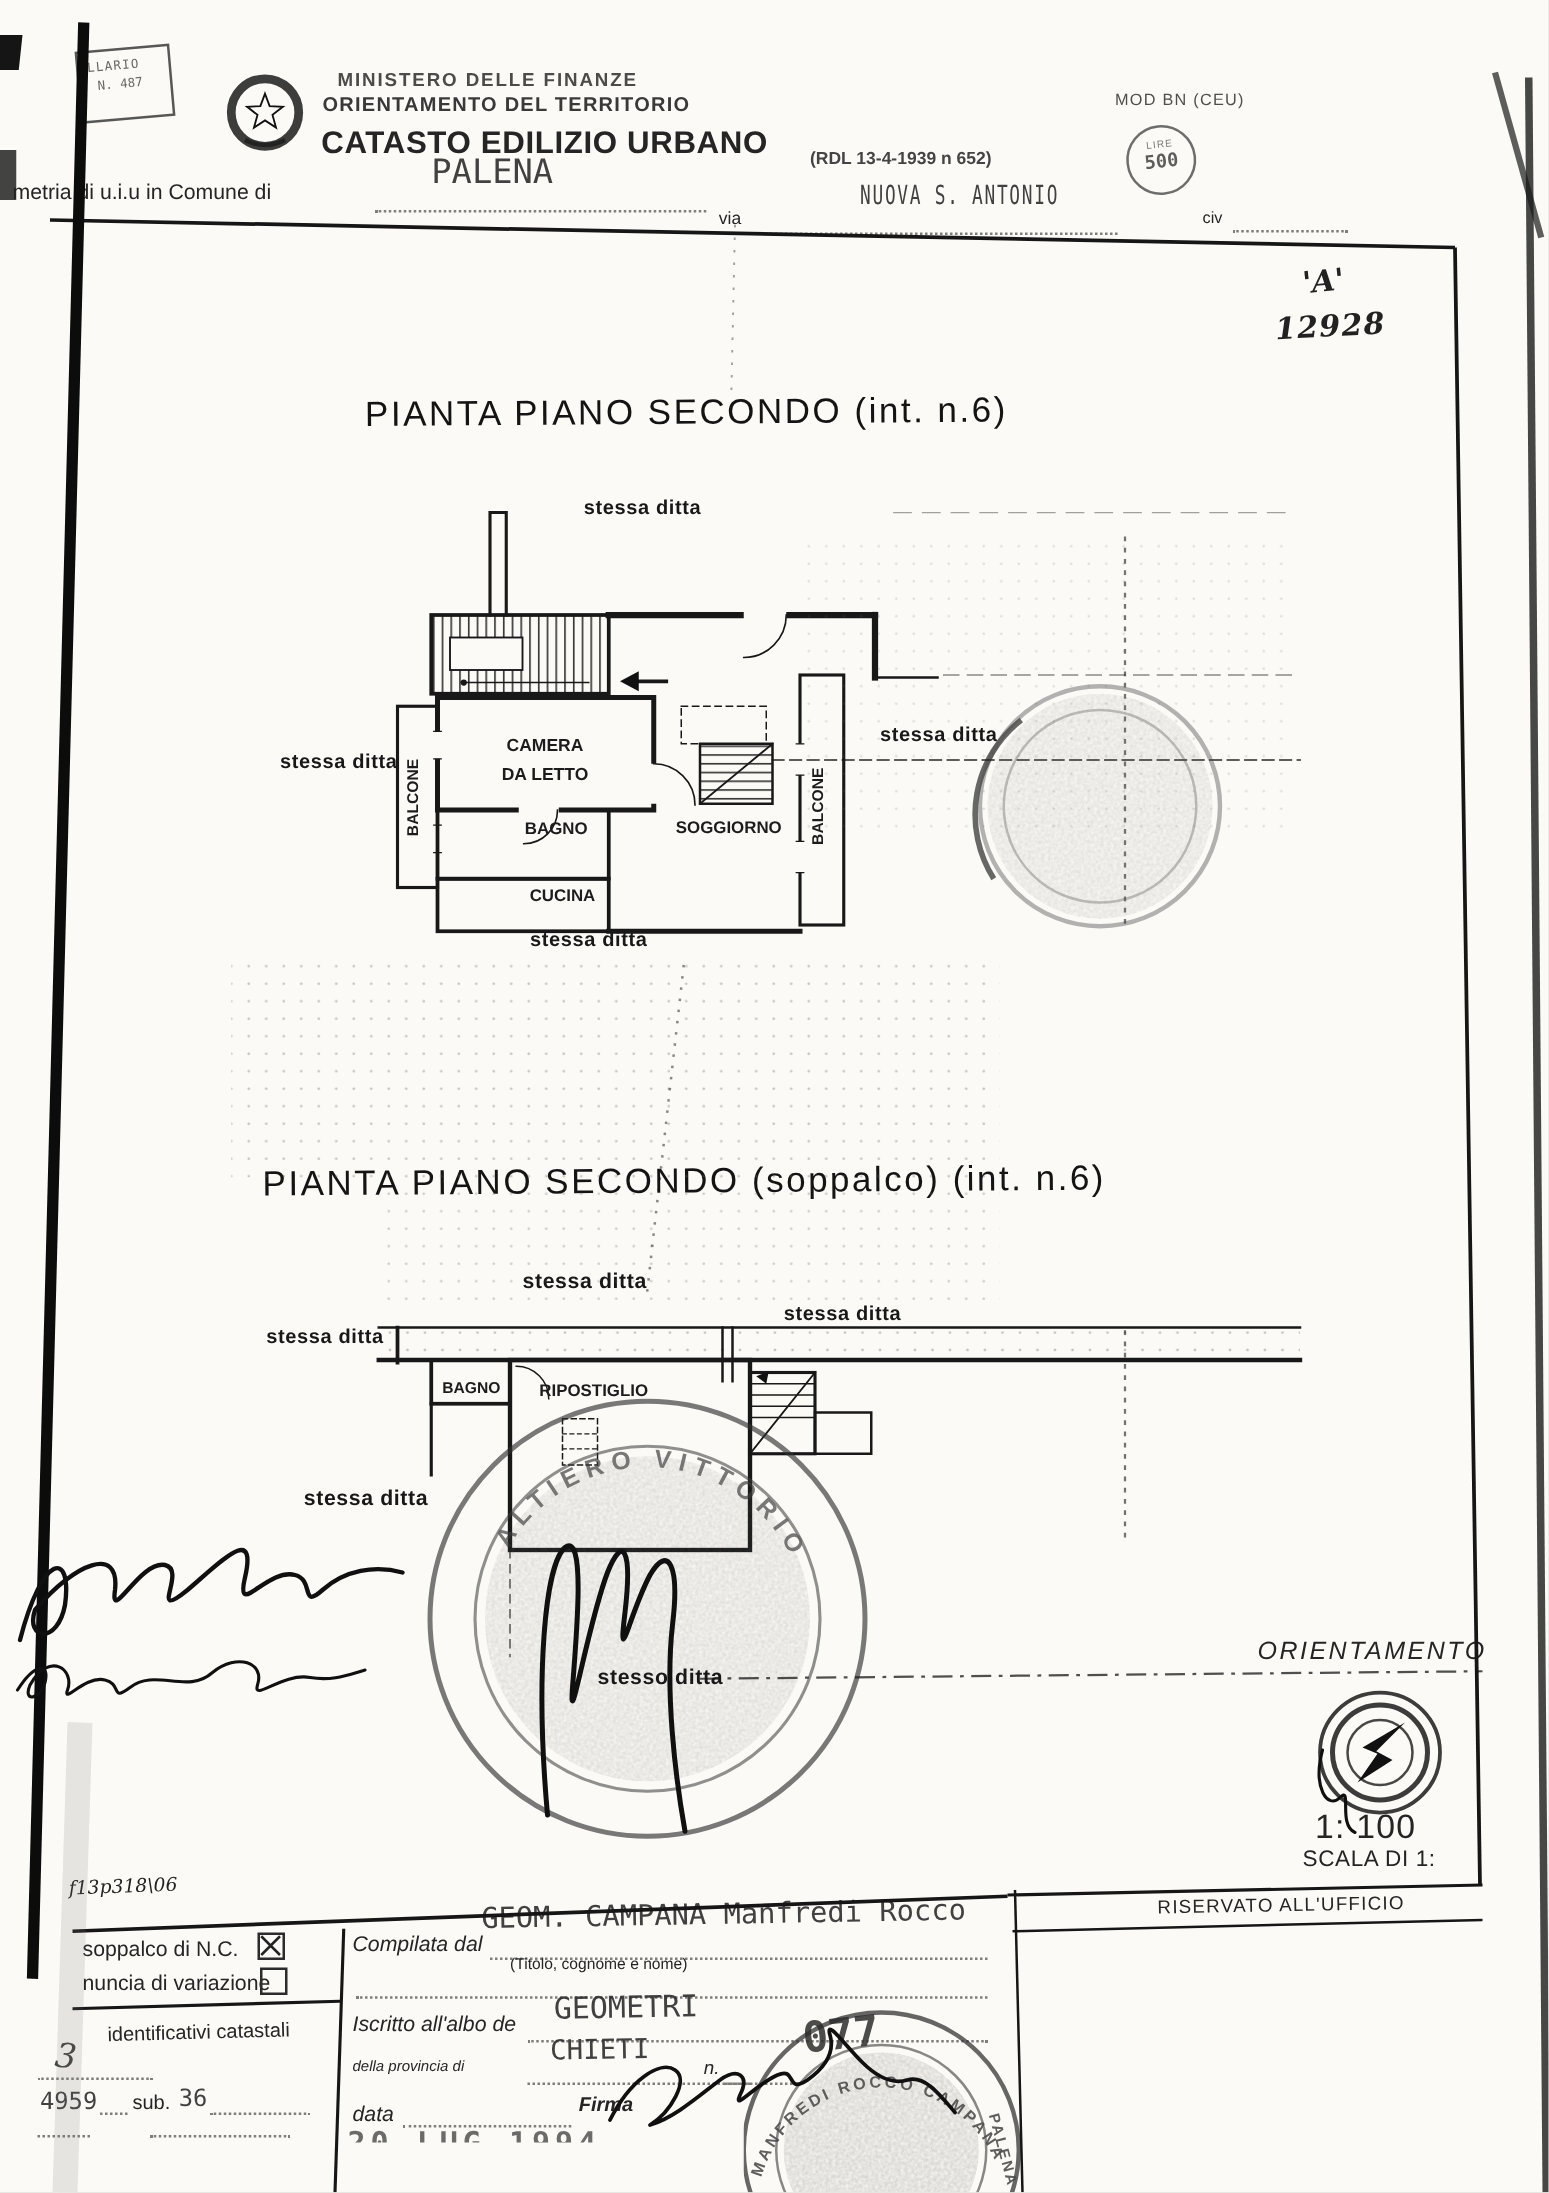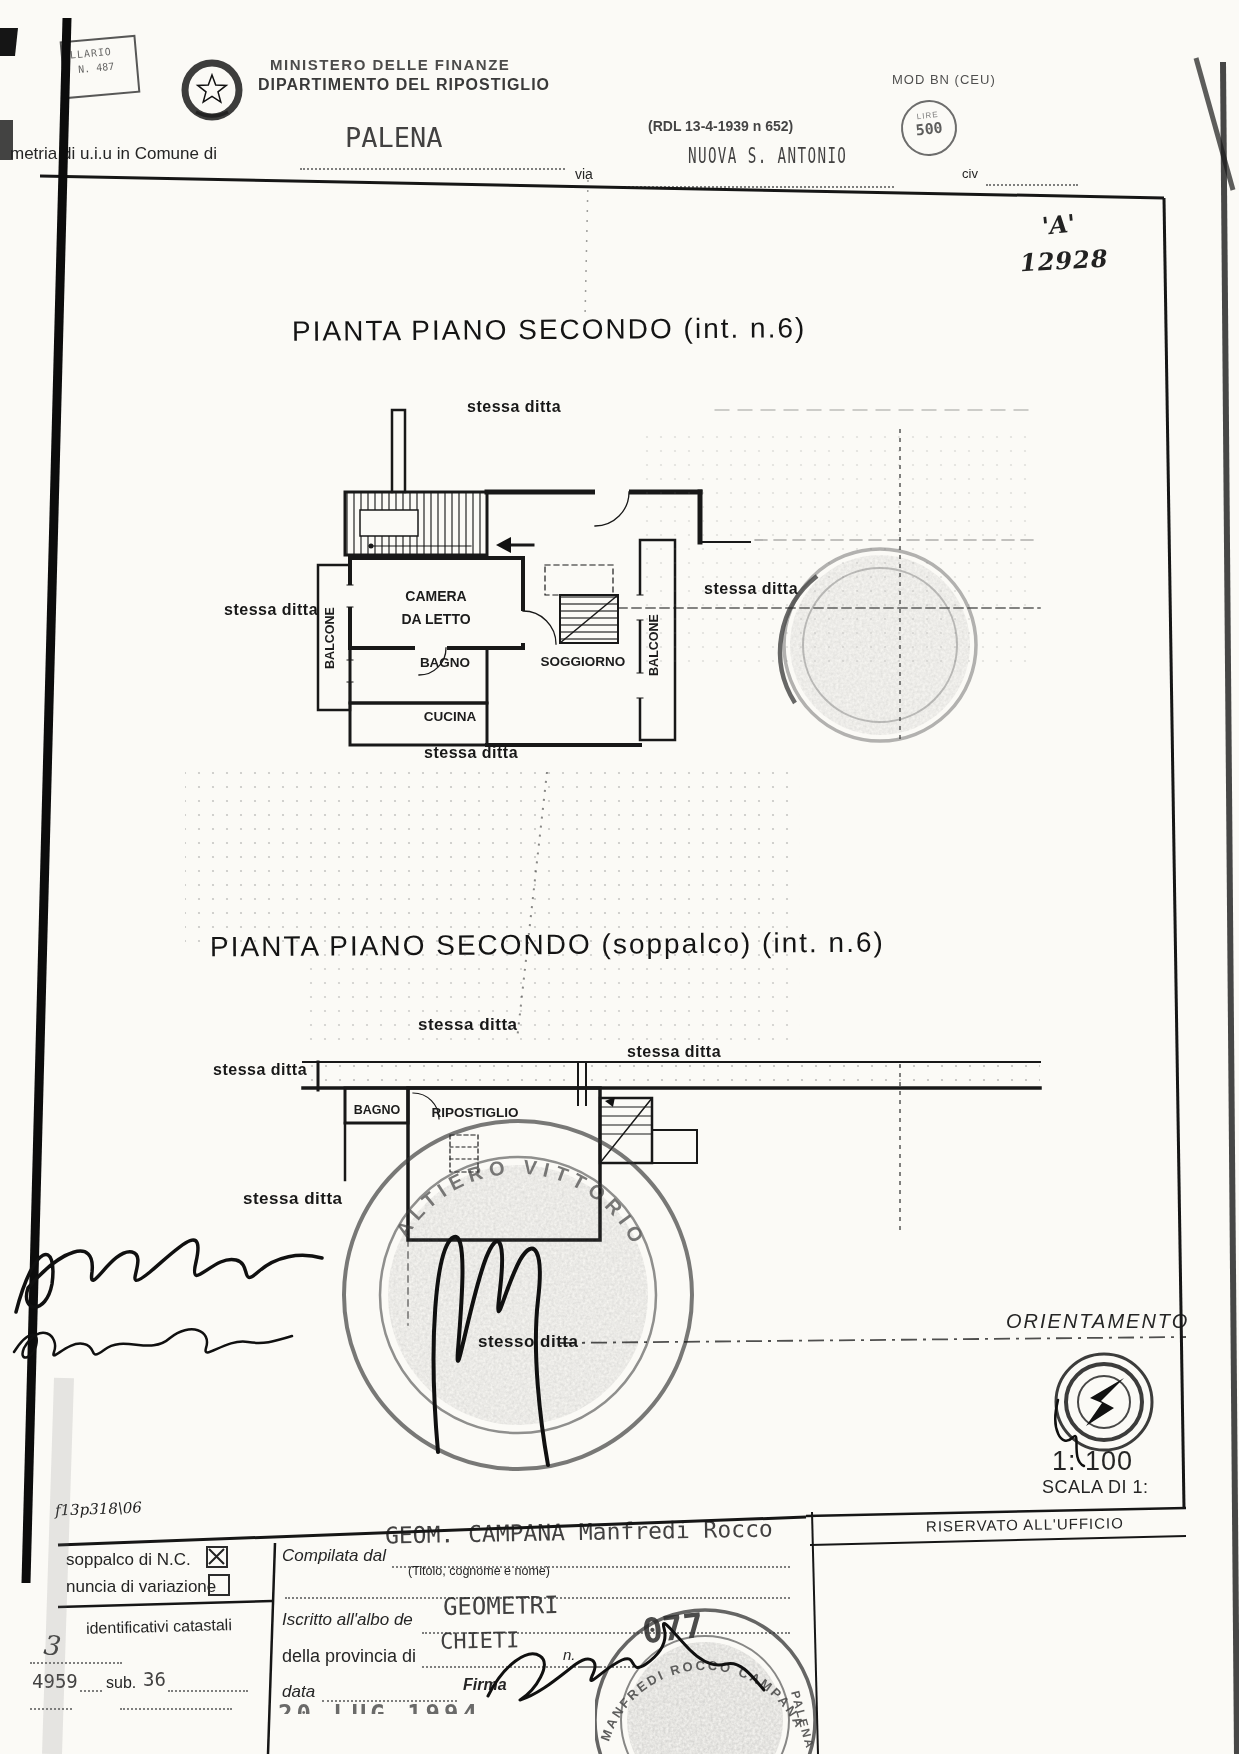--- a/index.html
+++ b/index.html
@@ -26,21 +26,22 @@
     <div class="typed" style="font-size:10px;margin:4px 0 0 14px;">N. 487</div>
   </div>
 
   <svg class="abs noptr" style="left:170px;top:46px;" width="84" height="92" viewBox="0 0 84 92">
     <circle cx="42" cy="44" r="27" fill="none" stroke="#1b1b1b" stroke-width="7" opacity=".85"></circle>
     <polygon points="42,29 45.7,38.9 56.3,39.4 48,45.9 50.8,56.1 42,50.3 33.2,56.1 36,45.9 27.7,39.4 38.3,38.9" fill="#fbfaf6" stroke="#111" stroke-width="1.5"></polygon>
     <path d="M26,66 Q42,74 58,66" fill="none" stroke="#1b1b1b" stroke-width="3.5" opacity=".8"></path>
   </svg>
 
   <div class="abs lab" style="left:270px;top:56px;font-size:15px;font-weight:700;letter-spacing:1.5px;opacity:.82;">MINISTERO DELLE FINANZE</div>
-  <div class="abs lab" style="left:258px;top:76px;font-size:16px;font-weight:700;letter-spacing:1px;opacity:.9;">DIPARTIMENTO DEL RIPOSTIGLIO</div>
+  <div class="abs lab" style="left:258px;top:76px;font-size:16px;font-weight:700;letter-spacing:1px;opacity:.9;">ORIENTAMENTO DEL TERRITORIO</div>
+  <div class="abs lab" style="left:257px;top:100px;font-size:25px;font-weight:700;letter-spacing:.5px;">CATASTO EDILIZIO URBANO</div>
   <div class="abs lab" style="left:648px;top:118px;font-size:14px;font-weight:700;opacity:.85;">(RDL 13-4-1939 n 652)</div>
 
   <div class="abs lab" style="left:10px;top:144px;font-size:17px;">metria di u.i.u  in Comune di</div>
   <div class="abs dots" style="left:300px;top:166px;width:265px;"></div>
   <div class="abs typed" style="left:345px;top:122px;font-size:27px;">PALENA</div>
 
   <div class="abs lab" style="left:575px;top:166px;font-size:14px;font-weight:400;">via</div>
   <div class="abs dots" style="left:604px;top:184px;width:290px;"></div>
   <div class="abs typed" style="left:688px;top:144px;font-size:21px;transform:scaleX(.68);transform-origin:left top;letter-spacing:2px;">NUOVA S. ANTONIO</div>
 
@@ -202,21 +203,21 @@
   <div class="abs lab" style="left:282px;top:1546px;font-size:17px;font-style:italic;">Compilata dal</div>
   <div class="abs dots" style="left:392px;top:1564px;width:398px;"></div>
   <div class="abs lab" style="left:408px;top:1564px;font-size:12.5px;">(Titolo, cognome e nome)</div>
   <div class="abs dots" style="left:285px;top:1595px;width:505px;"></div>
 
   <div class="abs typed" style="left:443px;top:1592px;font-size:24px;transform:rotate(-1deg);">GEOMETRI</div>
   <div class="abs lab" style="left:282px;top:1610px;font-size:17px;font-style:italic;">Iscritto all'albo de</div>
   <div class="abs dots" style="left:422px;top:1630px;width:368px;"></div>
 
   <div class="abs typed" style="left:440px;top:1628px;font-size:22px;transform:rotate(-1deg);">CHIETI</div>
-  <div class="abs lab" style="left:282px;top:1646px;font-size:18px;">della provincia di</div>
+  <div class="abs lab" style="left:282px;top:1646px;font-size:12px;font-style:italic;">della provincia di</div>
   <div class="abs dots" style="left:422px;top:1664px;width:178px;"></div>
   <div class="abs lab" style="left:563px;top:1646px;font-size:15px;font-style:italic;">n.</div>
   <div class="abs dots" style="left:580px;top:1664px;width:58px;"></div>
   <div class="abs typed" style="left:642px;top:1608px;font-size:34px;font-weight:700;transform:rotate(-6deg);opacity:.85;">077</div>
 
   <div class="abs lab" style="left:282px;top:1682px;font-size:17px;font-style:italic;">data</div>
   <div class="abs dots" style="left:322px;top:1698px;width:135px;"></div>
   <div class="abs lab" style="left:463px;top:1676px;font-size:16px;font-weight:700;font-style:italic;">Firma</div>
   <div class="abs" style="left:278px;top:1700px;width:260px;height:14px;overflow:hidden;">
     <div class="typed" style="font-size:24px;font-weight:700;letter-spacing:4px;opacity:.7;">20 LUG 1994</div>

